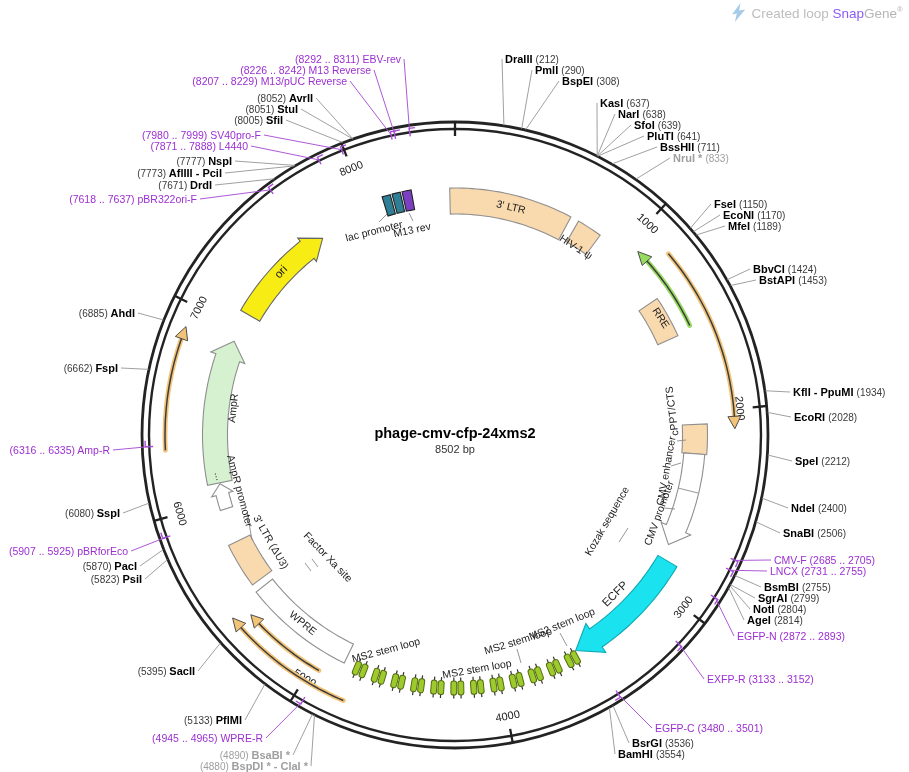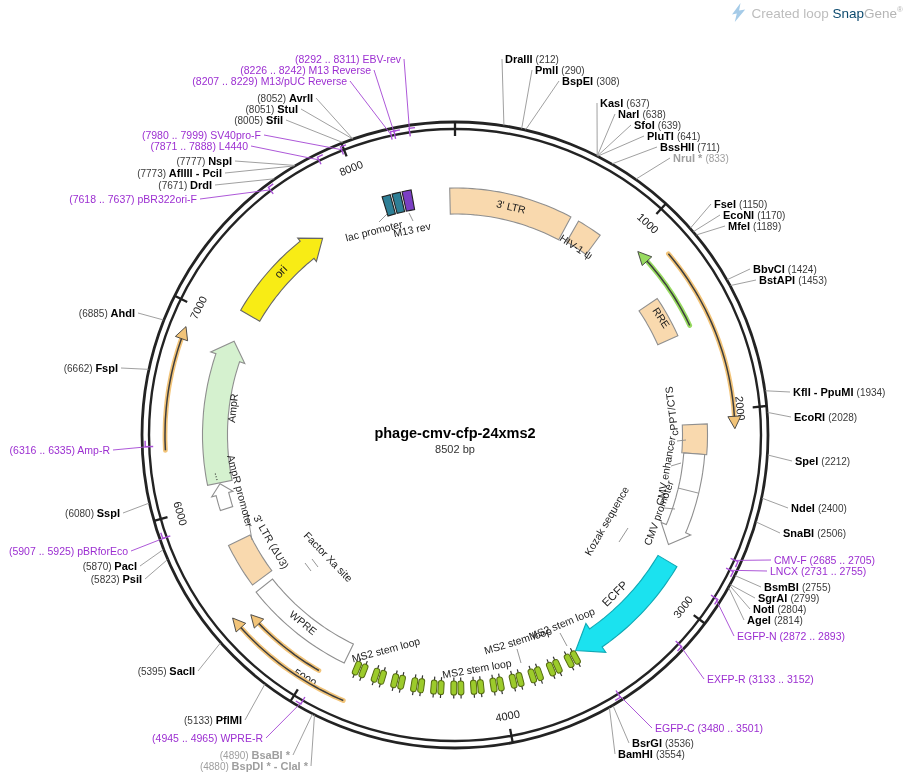--- a/index.html
+++ b/index.html
@@ -8,21 +8,21 @@
   svg{font-family:"Liberation Sans",sans-serif;}
   .tick{font-size:11px;fill:#222;}
   .flabel{font-size:10.5px;fill:#1b1b1b;}
   .fbig{font-size:11.5px;}
   .cname{font-weight:bold;font-size:11px;}
   .cpos{font-size:10px;}
   .ptitle{font-weight:bold;font-size:14.5px;fill:#000;}
   .psize{font-size:11px;fill:#333;}
   #watermark{position:absolute;top:3px;right:6px;display:flex;align-items:center;gap:5px;
              font-size:13.5px;color:#bdbdbd;}
-  #watermark .snap{color:#0c4a6e;}
+  #watermark .snap{color:#8b5cf6;}
   #watermark .gene{color:#b5b5b5;}
   #watermark sup{font-size:8px;color:#b5b5b5;}
 </style>
 </head>
 <body>
 
 <div id="stage">
   <div id="watermark">
     <svg width="14" height="19" viewBox="0 0 14 19">
       <path d="M8.5 0 L0 11.5 L4.8 10.6 L2.8 19 L13.2 6.4 L7.1 7.5 Z" fill="#A5CBE8"></path>

